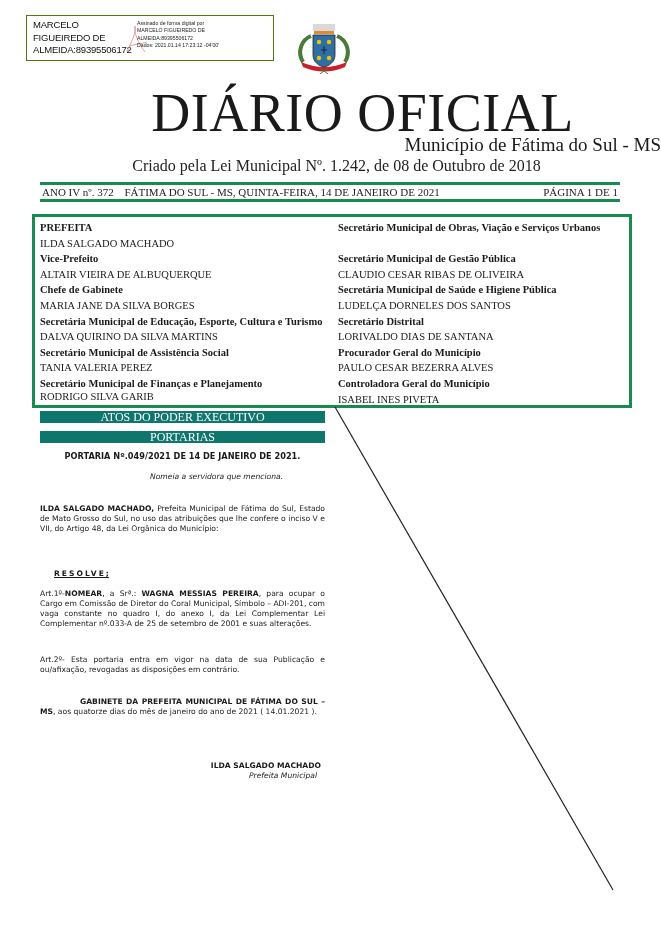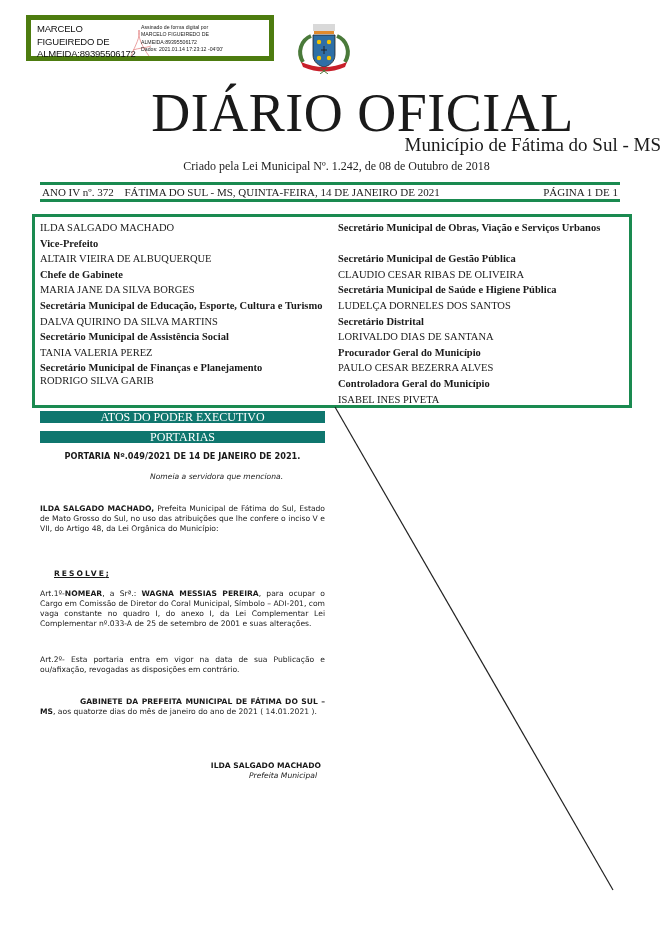--- a/index.html
+++ b/index.html
@@ -1,31 +1,31 @@
 <!DOCTYPE html>
 <html><head>
   <meta charset="utf-8">
   <style>
     html, body { margin: 0; padding: 0; background: #ffffff; }
     body { width: 661px; height: 935px; position: relative; overflow: hidden; color: #1a1a1a; }
     .abs { position: absolute; }
 
     
-    .sig-box { left: 26px; top: 15px; width: 248px; height: 46px; border: 5px solid #4d7c0f; box-sizing: border-box; background: #fff; }
+    .sig-box { left: 26px; top: 15px; width: 248px; height: 46px; border: 1px solid #4d7c0f; box-sizing: border-box; background: #fff; }
     .sig-name { position: absolute; left: 6px; top: 3px; width: 104px; font-family: "Liberation Sans", sans-serif; font-size: 9.5px; line-height: 12.5px; color: #111; letter-spacing: -0.2px; }
     .sig-detail { position: absolute; left: 110px; top: 4px; width: 136px; font-family: "Liberation Sans", sans-serif; font-size: 5.2px; line-height: 7.4px; color: #222; }
     .sig-mark { position: absolute; left: 96px; top: 6px; width: 26px; height: 34px; }
 
     
     .coat { left: 293px; top: 22px; width: 62px; height: 52px; }
 
     
     .title { left: 0; width: 661px; top: 84px; text-align: center; font-family: "Liberation Serif", serif; font-size: 54px; line-height: 58px; letter-spacing: 0.5px; color: #1a1a1a; margin-left: 32px; }
     .subtitle { left: 0; width: 661px; top: 134px; text-align: right; font-family: "Liberation Serif", serif; font-size: 19px; line-height: 22px; padding-left: 12px; box-sizing: border-box; color: #1a1a1a; }
-    .created { left: 0; width: 661px; top: 158px; text-align: center; font-family: "Liberation Serif", serif; font-size: 12px; line-height: 16px; color: #222; padding-left: 12px; box-sizing: border-box; }
+    .created { left: 0; width: 661px; top: 158px; text-align: center; font-family: "Liberation Serif", serif; font-size: 16px; line-height: 16px; color: #222; padding-left: 12px; box-sizing: border-box; }
 
     .rule { left: 40px; width: 580px; height: 3px; background: #1a8a50; }
     .issue-line { left: 42px; width: 576px; top: 186px; font-family: "Liberation Serif", serif; font-size: 11px; line-height: 13px; color: #222; display: flex; justify-content: space-between; }
     .issue-left span { margin-right: 8px; }
 
     
     .staff-box { left: 32px; top: 214px; width: 600px; height: 194px; border: 3px solid #1a8a50; box-sizing: border-box; }
     .staff-col { position: absolute; top: 3px; font-family: "Liberation Serif", serif; font-size: 10.5px; line-height: 15.6px; color: #1a1a1a; }
     .staff-col.left { left: 5px; width: 290px; }
     .staff-col.right { left: 303px; width: 290px; }
@@ -96,20 +96,21 @@
   <div class="issue-left">
     <span>ANO IV nº. 372</span>
     <span>FÁTIMA DO SUL - MS, QUINTA-FEIRA,  14 DE JANEIRO DE 2021</span>
   </div>
   <div>PÁGINA 1 DE 1</div>
 </div>
 <div class="abs rule" style="top:199px;"></div>
 
 <div class="abs staff-box">
   <div class="staff-col left">
+    <div class="role">PREFEITA</div>
     <div class="name">ILDA SALGADO MACHADO</div>
     <div class="role">Vice-Prefeito</div>
     <div class="name">ALTAIR VIEIRA DE ALBUQUERQUE</div>
     <div class="role">Chefe de Gabinete</div>
     <div class="name">MARIA JANE DA SILVA BORGES</div>
     <div class="role">Secretária Municipal de Educação, Esporte, Cultura e Turismo</div>
     <div class="name">DALVA QUIRINO DA SILVA MARTINS</div>
     <div class="role">Secretário Municipal de Assistência Social</div>
     <div class="name">TANIA VALERIA PEREZ</div>
     <div class="role">Secretário Municipal de Finanças e Planejamento</div>

